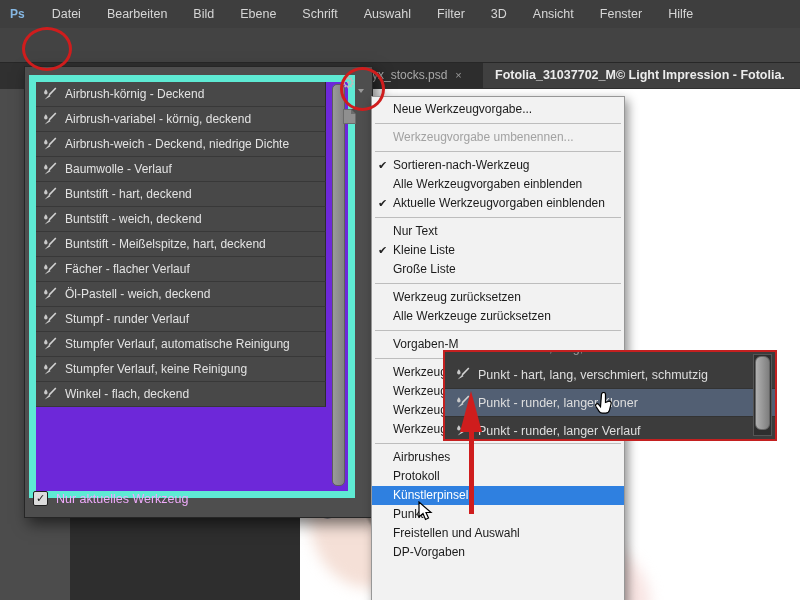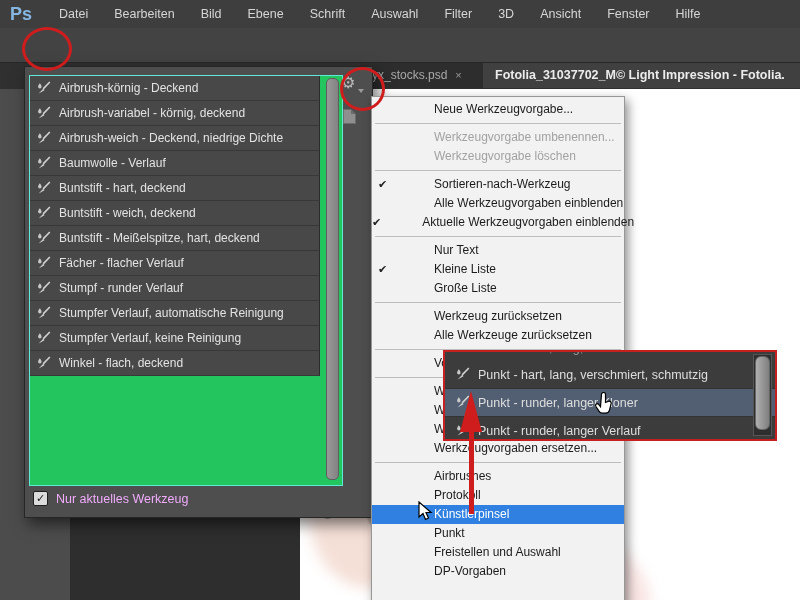--- a/index.html
+++ b/index.html
@@ -2,21 +2,21 @@
 <html><head>
 <meta charset="utf-8">
 <style>
   html,body{margin:0;padding:0;}
   body{width:800px;height:600px;overflow:hidden;position:relative;
        font-family:"Liberation Sans","DejaVu Sans",sans-serif;background:#2e2e2e;}
   .abs{position:absolute;}
   
   #menubar{left:0;top:0;width:800px;height:28px;background:#3e3e3e;border-bottom:1px solid #2a2a2a;
            display:flex;align-items:center;z-index:3;}
-  #ps-logo{color:#86b7e2;font-weight:bold;font-size:18px;padding:0 14px 0 10px;letter-spacing:0;}
+  #ps-logo{color:#86b7e2;font-weight:bold;font-size:12px;padding:0 14px 0 10px;letter-spacing:0;}
   .mb-item{color:#d6d6d6;font-size:12.5px;padding:0 13px;height:28px;line-height:28px;cursor:default;text-align:right;}
   
   #optbar{left:0;top:28px;width:800px;height:34px;background:#434343;border-bottom:1px solid #272727;z-index:3;}
   #grip{left:2px;top:33px;width:4px;height:24px;border-left:2px dotted #5c5c5c;border-right:2px dotted #303030;}
   .tool-btn{background:#4a4a4a;border:1px solid #2b2b2b;border-radius:3px;display:flex;align-items:center;justify-content:center;}
   .dd-arrow{width:0;height:0;border-left:4px solid transparent;border-right:4px solid transparent;border-top:5px solid #c9c9c9;}
   .valbox{background:#343434;border:1px solid #262626;border-radius:2px;color:#dadada;
           font-size:12px;display:flex;align-items:center;padding:0 8px;height:22px;}
   .arrbtn{background:#4a4a4a;border:1px solid #2a2a2a;border-radius:2px;height:22px;width:20px;
           display:flex;align-items:center;justify-content:center;}
@@ -28,39 +28,39 @@
   #tab-active{left:483px;top:62px;width:317px;height:26px;background:#404040;color:#ececec;font-weight:bold;
               font-size:12.5px;display:flex;align-items:center;padding:0 12px;z-index:1;white-space:nowrap;overflow:hidden;}
   
   #paste-left{left:0;top:62px;width:70px;height:538px;background:#4c4c4c;z-index:0;}
   #paste-dark{left:70px;top:62px;width:230px;height:538px;background:#2e2e2e;border-top:1px solid #222;z-index:0;}
   #photo{left:300px;top:88px;width:500px;height:512px;background:#ffffff;overflow:hidden;z-index:0;}
   .blob{position:absolute;filter:blur(7px);border-radius:50%;}
   
   #panel{left:24px;top:66px;width:347px;height:450px;background:#4e4e4e;border:1px solid #262626;
          box-shadow:4px 6px 14px rgba(0,0,0,.55);z-index:5;}
-  #plist{position:absolute;left:4px;top:8px;width:312px;height:409px;background:#22c55e;border:1px solid #5eead4;}
+  #plist{position:absolute;left:4px;top:8px;width:312px;height:409px;background:#6d28d9;border:7px solid #5eead4;}
   .prow{height:24px;border-bottom:1px solid #383838;background:#484848;display:flex;align-items:center;
         gap:8px;padding-left:6px;width:283px;border-right:1px solid #2c2c2c;}
   .prow span{color:#e3e3e3;font-size:12px;white-space:nowrap;}
   #pscroll{position:absolute;right:3px;top:2px;width:11px;height:400px;background:linear-gradient(90deg,#9a9a9a,#828282);
            border:1px solid #5e5e5e;border-radius:5px;}
   #gear{position:absolute;left:316px;top:8px;color:#bcbcbc;font-size:16px;line-height:16px;cursor:default;}
   #gear-dd{position:absolute;left:333px;top:22px;width:0;height:0;border-left:3px solid transparent;
            border-right:3px solid transparent;border-top:4px solid #9a9a9a;}
   #new-ico{position:absolute;left:318px;top:42px;width:11px;height:13px;background:#8f8f8f;border:1px solid #6b6b6b;}
   #new-ico:before{content:"";position:absolute;right:-1px;top:-1px;border-top:5px solid #4e4e4e;border-left:5px solid #6b6b6b;}
   #chkrow{position:absolute;left:8px;top:424px;display:flex;align-items:center;gap:8px;}
   #chkbox{width:13px;height:13px;background:#dcdcdc;border:1px solid #1f1f1f;border-radius:2px;color:#1a1a1a;
           font-size:11px;line-height:13px;text-align:center;}
   #chkrow span.lbl{color:#f0abfc;font-size:12.5px;}
   
   #flyout{left:371px;top:96px;width:254px;height:510px;background:#f2f2f2;border:1px solid #979797;
           box-shadow:3px 4px 10px rgba(0,0,0,.45);z-index:6;padding-top:3px;box-sizing:border-box;}
-  .mi{height:19px;line-height:19px;font-size:12px;color:#1b1b1b;display:flex;white-space:nowrap;gap:41px;}
+  .mi{height:19px;line-height:19px;font-size:12px;color:#1b1b1b;display:flex;white-space:nowrap;}
   .mi .chk{width:21px;text-align:center;font-size:11px;color:#222;}
   .mi.disabled{color:#a2a2a2;}
   .mi.hl{background:#2f80e0;color:#fff;}
   .msep{height:1px;background:#bdbdbd;margin:4px 3px;}
   
   #overlay{left:443px;top:350px;width:334px;height:91px;background:#3c3c3c;border:2px solid #c42020;
            box-sizing:border-box;z-index:8;overflow:hidden;}
   .orow{height:27px;display:flex;align-items:center;gap:8px;padding-left:10px;border-bottom:1px solid #333;}
   .orow span{color:#dedede;font-size:12.5px;white-space:nowrap;}
   .orow.hl{background:#525f73;}
@@ -249,20 +249,26 @@
         <div class="prow">
           <svg width="15" height="15">
             <use href="#i-brush"></use>
           </svg>
           <span>Fächer - flacher Verlauf</span>
         </div>
         <div class="prow">
           <svg width="15" height="15">
             <use href="#i-brush"></use>
           </svg>
+          <span>Öl-Pastell - weich, deckend</span>
+        </div>
+        <div class="prow">
+          <svg width="15" height="15">
+            <use href="#i-brush"></use>
+          </svg>
           <span>Stumpf - runder Verlauf</span>
         </div>
         <div class="prow">
           <svg width="15" height="15">
             <use href="#i-brush"></use>
           </svg>
           <span>Stumpfer Verlauf, automatische Reinigung</span>
         </div>
         <div class="prow">
           <svg width="15" height="15">
@@ -290,24 +296,20 @@
 
 <div class="abs" id="flyout">
     <div class="mi">
       <span class="chk"></span>
       <span>Neue Werkzeugvorgabe...</span>
     </div>
     <div class="msep"></div>
     <div class="mi disabled">
       <span class="chk"></span>
       <span>Werkzeugvorgabe umbenennen...</span>
-    </div>
-    <div class="mi disabled">
-      <span class="chk"></span>
-      <span>Werkzeugvorgabe löschen</span>
     </div>
     <div class="msep"></div>
     <div class="mi">
       <span class="chk">✔</span>
       <span>Sortieren-nach-Werkzeug</span>
     </div>
     <div class="mi">
       <span class="chk"></span>
       <span>Alle Werkzeugvorgaben einblenden</span>
     </div>

